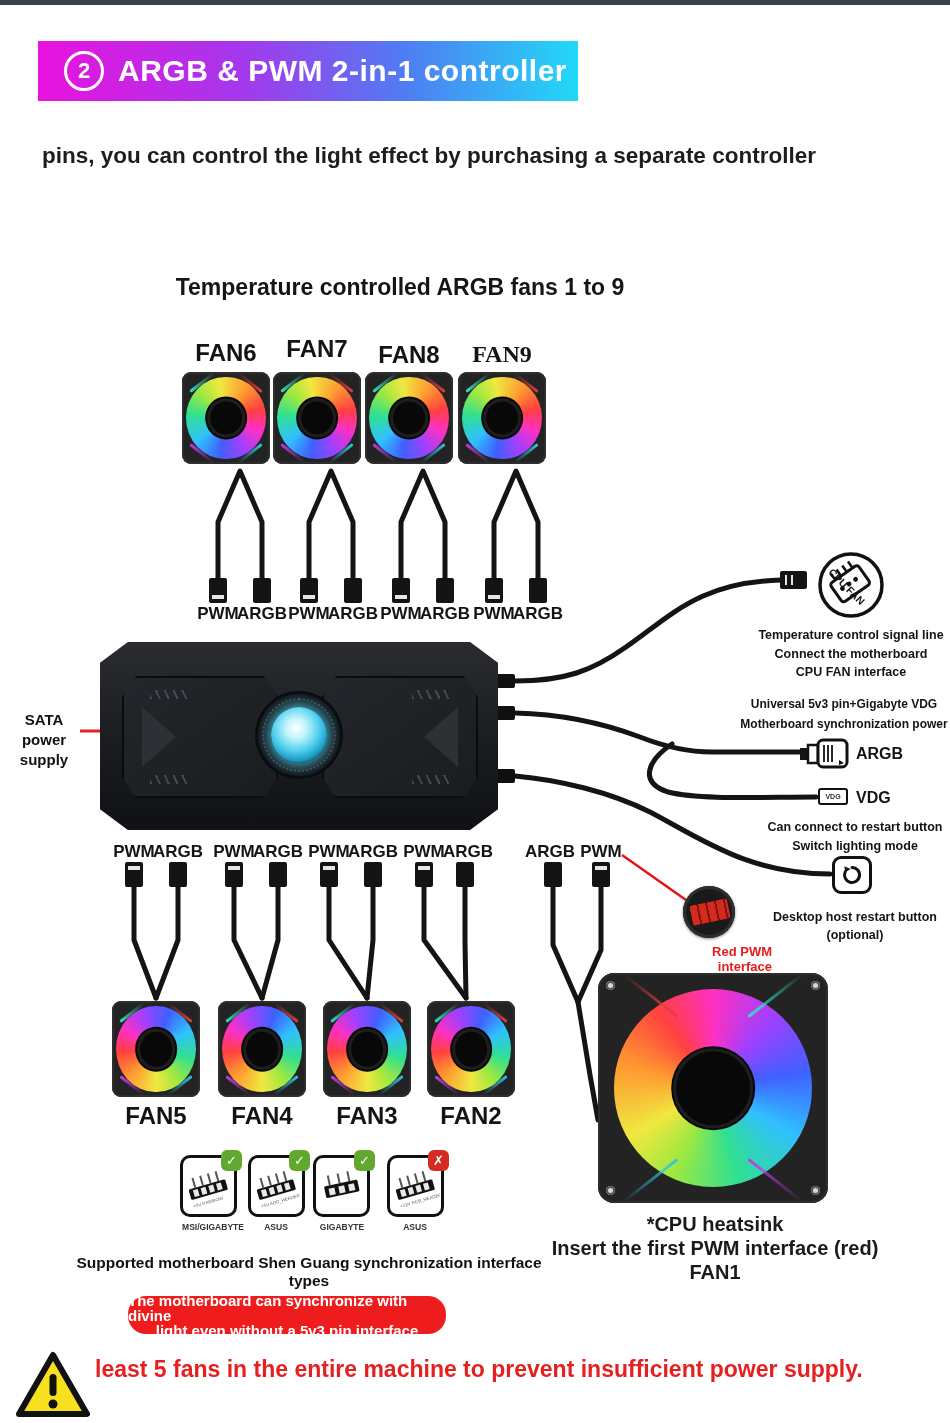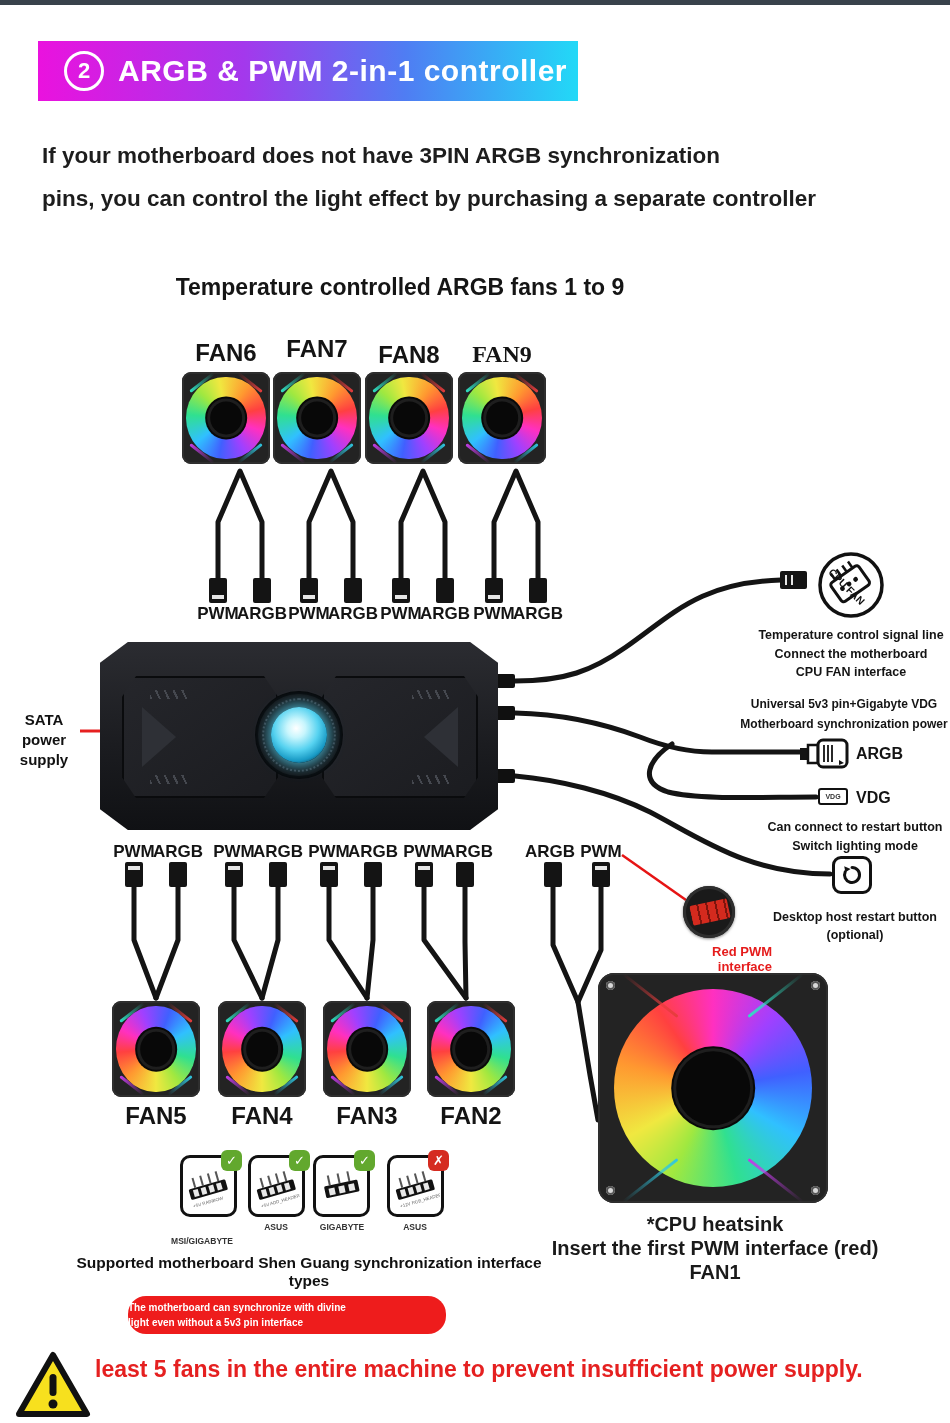--- a/index.html
+++ b/index.html
@@ -79,40 +79,39 @@
   .red-label{color:#e51c1c;font-size:13px;font-weight:bold;text-align:right;}
 
   
   .mobo-box{position:absolute;top:1155px;width:57px;height:62px;border:3px solid #111;border-radius:10px;background:#fff;box-sizing:border-box;}
   .badge{position:absolute;right:-8px;top:-8px;width:21px;height:21px;border-radius:6px;color:#fff;
          font-size:13px;font-weight:bold;display:flex;align-items:center;justify-content:center;}
   .badge.ok{background:#62a82e;} .badge.no{background:#d52b20;}
   .mobo-cap{position:absolute;top:1222px;font-size:8.5px;font-weight:bold;color:#333;text-align:center;width:76px;}
   .supported{left:64px;top:1254px;width:490px;text-align:center;font-size:15.5px;font-weight:bold;color:#111;}
   .banner{left:128px;top:1296px;width:318px;height:38px;border-radius:18px;background:#ee1c1c;color:#fff;
-          display:flex;flex-direction:column;justify-content:center;font-size:10px;font-weight:bold;line-height:15px;}
+          display:flex;flex-direction:column;align-items:center;justify-content:center;font-size:15px;font-weight:bold;line-height:15px;}
 
   .fan1-cap{left:540px;top:1212px;width:350px;text-align:center;font-size:20px;font-weight:bold;color:#1a1a1a;line-height:24px;}
 
   .attn-text{left:95px;top:1352px;width:845px;color:#e52020;font-size:23px;font-weight:bold;line-height:35px;}
 </style>
 </head>
 <body>
 
 <div class="canvas">
 
   <div class="abs topbar"></div>
 
   <div class="abs hdr">
     <span class="num">2</span>
     <span class="ttl">ARGB &amp; PWM 2-in-1 controller</span>
   </div>
 
   <div class="abs intro">
-    <div>If your motherboard does not have 3PIN ARGB synchronization</div>
     <div>pins, you can control the light effect by purchasing a separate controller</div>
   </div>
 
   <div class="abs sect-title">Temperature controlled ARGB fans 1 to 9</div>
 
   <svg class="abs" style="left:0;top:0;" width="950" height="1423" viewBox="0 0 950 1423">
     <g stroke="#141414" stroke-width="5" fill="none" stroke-linejoin="round" stroke-linecap="round">
 
       <path d="M218,580 L218,522 L240,471 L262,522 L262,580"></path>
       <path d="M309,580 L309,522 L331,471 L353,522 L353,580"></path>
@@ -438,21 +437,21 @@
           <line x1="36" y1="16" x2="36" y2="26" stroke="#555" stroke-width="2"></line>
         <rect x="5" y="26" width="38" height="11" rx="1.5" fill="#111"></rect>
         <rect x="9" y="28" width="5" height="7" fill="#e8e8e8"></rect>
           <rect x="17" y="28" width="5" height="7" fill="#e8e8e8"></rect>
         <rect x="25" y="28" width="5" height="7" fill="#e8e8e8"></rect>
           <rect x="33" y="28" width="5" height="7" fill="#e8e8e8"></rect>
         <text x="5" y="45" font-size="4.5" fill="#666" font-family="Liberation Sans, sans-serif">+12V RGB_HEADER</text>
       </g>
     </svg>
   </div>
-  <div class="mobo-cap" style="left:164px;margin-top:14px;">MSI/GIGABYTE</div>
+  <div class="mobo-cap" style="left:175px;">MSI/GIGABYTE</div>
   <div class="mobo-cap" style="left:238px;">ASUS</div>
   <div class="mobo-cap" style="left:304px;">GIGABYTE</div>
   <div class="mobo-cap" style="left:377px;">ASUS</div>
 
   <div class="abs supported">Supported motherboard Shen Guang synchronization interface types</div>
 
   <div class="abs banner">
     <div>The motherboard can synchronize with divine</div>
     <div>light even without a 5v3 pin interface</div>
   </div>

